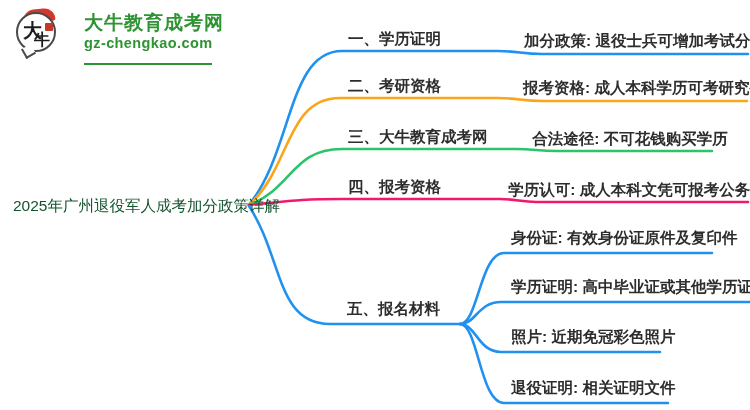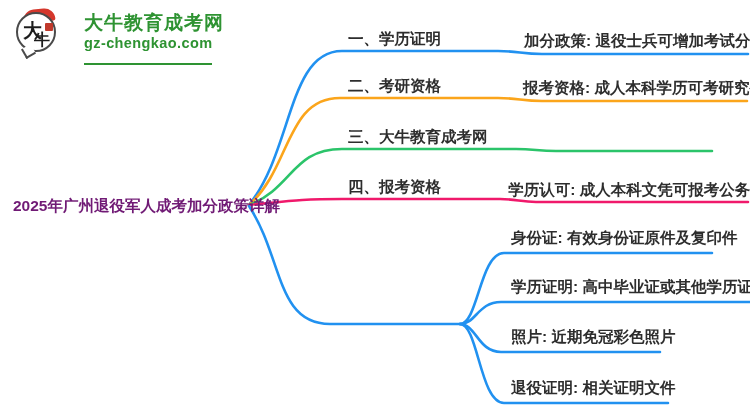--- a/index.html
+++ b/index.html
@@ -24,22 +24,22 @@
     border-right:2px solid #4a4a4a;border-bottom:2px solid #4a4a4a;transform:rotate(60deg);}
   .logo-text{margin-left:24px;padding-top:3px;}
   .site-name{font-size:19px;font-weight:700;color:#2e9332;letter-spacing:1px;line-height:1.15;}
   .site-domain{display:inline-block;font-size:14.5px;font-weight:700;color:#2e9332;
     letter-spacing:0.4px;border-bottom:2.5px solid #2e9332;padding-bottom:11px;line-height:1.25;}
 
   
   .node{position:absolute;font-size:15.5px;font-weight:600;color:#2d2d2d;
     white-space:nowrap;line-height:1.3;}
   .node.centered{transform:translateX(-50%);}
-  .root-label{position:absolute;left:13px;top:196px;font-size:15.5px;font-weight:700;
-    color:#701a75;white-space:nowrap;letter-spacing:0px;}
+  .root-label{position:absolute;left:13px;top:196px;font-size:15.5px;font-weight:400;
+    color:#14532d;white-space:nowrap;letter-spacing:0px;}
 </style>
 </head>
 <body>
 
 <div class="canvas">
 
   <svg class="links" viewBox="0 0 750 410">
     <path d="M249,205 C293,150 288,51 342,51 L498,51 C518,51 522,54 542,54 L748,54" stroke="#2191f0"></path>
     <path d="M249,205 C291,168 286,98 340,98 L498,98 C518,98 522,101 542,101 L747,101" stroke="#fba51b"></path>
     <path d="M249,205 C293,188 292,149 342,149 L516,149 C534,149 538,151 556,151 L712,151" stroke="#2bc46a"></path>
@@ -65,23 +65,25 @@
       <div class="site-domain">gz-chengkao.com</div>
     </div>
   </header>
 
   <div class="root-label">2025年广州退役军人成考加分政策详解</div>
 
   <div class="node" style="left:348px;top:29px">一、学历证明</div>
   <div class="node" style="left:348px;top:76px">二、考研资格</div>
   <div class="node" style="left:348px;top:127px">三、大牛教育成考网</div>
   <div class="node" style="left:348px;top:177px">四、报考资格</div>
+  <div class="node" style="left:347px;top:299px">五、报名材料</div>
 
   <div class="node centered" style="left:645px;top:31px">加分政策: 退役士兵可增加考试分数</div>
   <div class="node centered" style="left:644px;top:78px">报考资格: 成人本科学历可考研究生</div>
+  <div class="node centered" style="left:630px;top:129px">合法途径: 不可花钱购买学历</div>
   <div class="node centered" style="left:637px;top:180px">学历认可: 成人本科文凭可报考公务员</div>
 
   <div class="node" style="left:511px;top:228px">身份证: 有效身份证原件及复印件</div>
   <div class="node" style="left:511px;top:277px">学历证明: 高中毕业证或其他学历证书</div>
   <div class="node" style="left:511px;top:327px">照片: 近期免冠彩色照片</div>
   <div class="node" style="left:511px;top:378px">退役证明: 相关证明文件</div>
 
 </div>
 
 </body></html>

